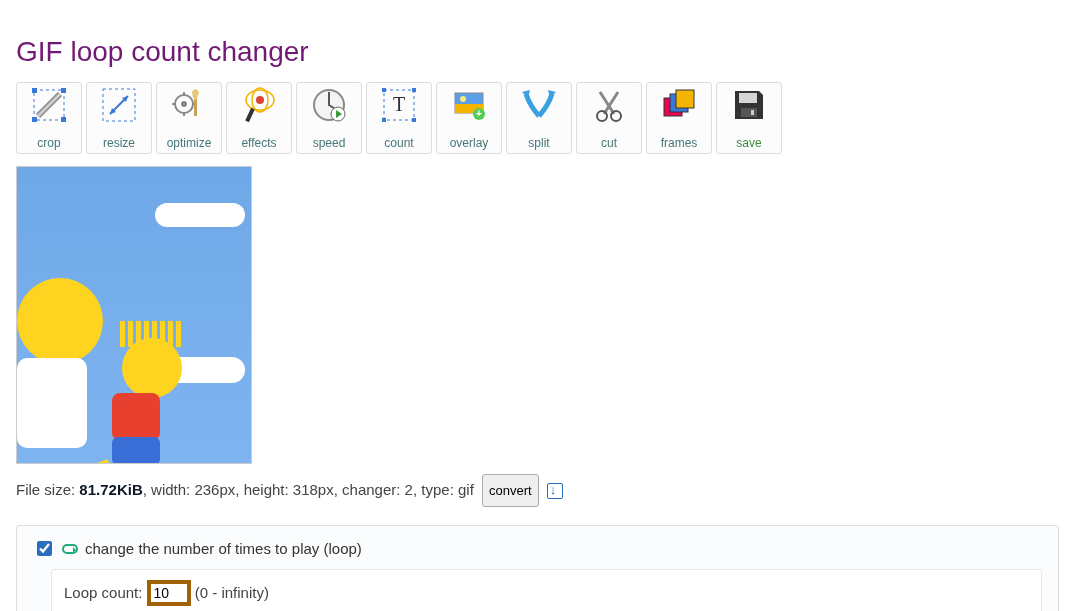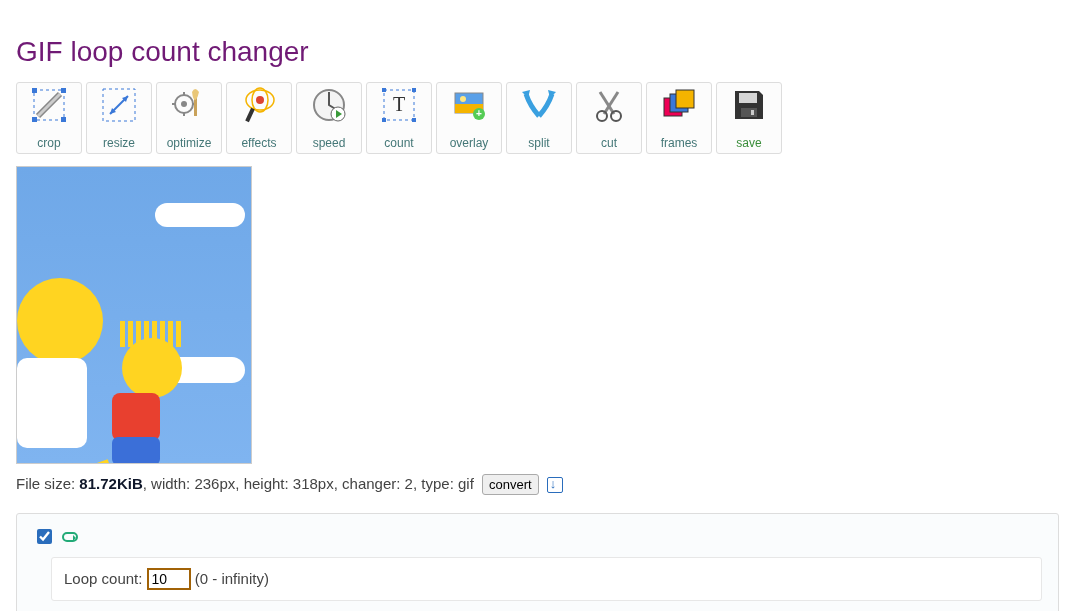--- a/index.html
+++ b/index.html
@@ -77,21 +77,21 @@
   .body2 { position:absolute; width:48px; height:48px; background:#e8402f; top:150px; left:95px; border-radius:8px;}
   .shorts { position:absolute; width:48px; height:28px; background:#3b6fd8; top:194px; left:95px; border-radius:6px;}
   .leg { position:absolute; width:18px; height:40px; background:#ffd421; top:218px; left:80px; transform:rotate(-20deg);}
 
   .meta { margin: 10px 0 18px 0; font-size: 15px; color:#444; }
   .meta b { color:#0f172a; }
   .convert-btn {
     border: 1px solid #aaa;
     background: #efefef;
     border-radius: 3px;
-    padding: 2px 6px;
+    padding: 8px 6px;
     font-size: 13px;
     cursor: pointer;
     margin-left: 4px;
   }
   .dl-icon {
     display: inline-block;
     width: 16px; height: 16px;
     border: 1px solid #2a6dbc;
     border-radius: 2px;
     position: relative;
@@ -124,21 +124,21 @@
     content:""; position:absolute; right:-3px; top:1px;
     border:3px solid transparent; border-left-color:#2a7;
   }
   .panel-label { color:#333; }
   .sub-panel {
     background:#fff; border:1px solid #e7e7e7; border-radius:3px;
     padding: 10px 12px; margin-left: 18px;
   }
   .sub-panel input[type=text] {
     width: 44px; font-size:14px; padding:1px 3px;
-    border:2px solid #a16207;
+    border:4px solid #a16207;
   }
 </style>
 </head>
 <body>
 
 <h1>GIF loop count changer</h1>
 
 <div class="toolbar">
   <div class="tool">
     <div class="icon-wrap">
@@ -287,19 +287,20 @@
 <div class="meta">
   <span>File size: </span><b>81.72KiB</b><span>, width: </span><span>236px</span><span>, height: </span><span>318px</span><span>, changer: </span><span>2</span><span>, type: </span><span>gif</span>
   <button class="convert-btn">convert</button>
   <span class="dl-icon"></span>
 </div>
 
 <div class="panel">
   <div class="panel-row">
     <input type="checkbox" checked="" style="">
     <span class="loop-icon"></span>
+    <span class="panel-label">change the number of times to play (loop)</span>
   </div>
   <div class="sub-panel">
     <span>Loop count:</span>
     <input type="text" value="10" style="">
     <span>(0 - infinity)</span>
   </div>
 </div>
 
 </body></html>

